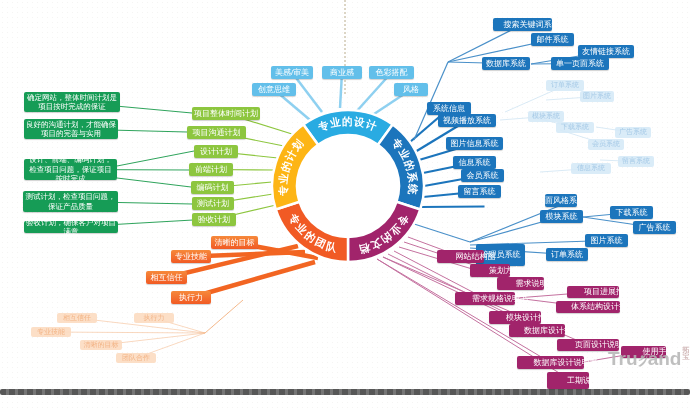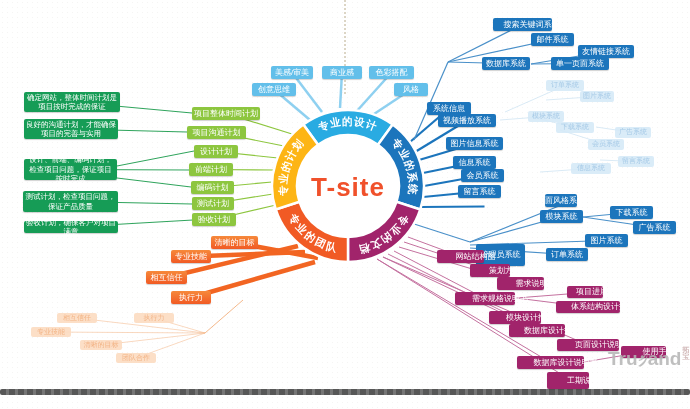--- a/index.html
+++ b/index.html
@@ -149,21 +149,21 @@
       <div class="node system" style="left: 545px; top: 194px; width: 32px; height: 13px;">界面风格系统</div>
       <div class="node system" style="left: 540px; top: 210px; width: 43px; height: 13px;">模块系统</div>
       <div class="node system" style="left: 610px; top: 206px; width: 43px; height: 13px;">下载系统</div>
       <div class="node system" style="left: 633px; top: 221px; width: 43px; height: 13px;">广告系统</div>
       <div class="node system" style="left: 585px; top: 234px; width: 43px; height: 13px;">图片系统</div>
       <div class="node system" style="left: 546px; top: 248px; width: 42px; height: 13px;">订单系统</div>
       <div class="node docs" style="left: 437px; top: 250px; width: 47px; height: 13px;">网站结构图</div>
       <div class="node docs" style="left: 470px; top: 264px; width: 40px; height: 13px;">策划方案</div>
       <div class="node docs" style="left: 497px; top: 277px; width: 47px; height: 13px;">需求说明书</div>
       <div class="node docs" style="left: 455px; top: 292px; width: 60px; height: 13px;">需求规格说明书</div>
-      <div class="node docs" style="left: 567px; top: 286px; width: 36px; height: 12px;">项目进展报告</div>
+      <div class="node docs" style="left: 567px; top: 286px; width: 52px; height: 12px;">项目进展报告</div>
       <div class="node docs" style="left: 556px; top: 301px; width: 64px; height: 12px;">体系结构设计报告</div>
       <div class="node docs" style="left: 489px; top: 311px; width: 52px; height: 13px;">模块设计报告</div>
       <div class="node docs" style="left: 509px; top: 324px; width: 56px; height: 13px;">数据库设计报告</div>
       <div class="node docs" style="left: 557px; top: 339px; width: 62px; height: 12px;">页面设计说明书</div>
       <div class="node docs" style="left: 517px; top: 356px; width: 67px; height: 13px;">数据库设计说明书</div>
       <div class="node docs" style="left: 547px; top: 372px; width: 42px; height: 17px;">工期说明</div>
       <div class="node docs" style="left: 621px; top: 346px; width: 45px; height: 12px;">使用手册</div>
       <div class="node team" style="left: 211px; top: 236px; width: 47px; height: 13px;">清晰的目标</div>
       <div class="node team" style="left: 171px; top: 250px; width: 40px; height: 13px;">专业技能</div>
       <div class="node team" style="left: 146px; top: 271px; width: 41px; height: 13px;">相互信任</div>
@@ -187,21 +187,20 @@
       <div class="node fblue" style="left: 615px; top: 127px; width: 36px; height: 11px;">广告系统</div>
       <div class="node fblue" style="left: 588px; top: 139px; width: 36px; height: 11px;">会员系统</div>
       <div class="node fblue" style="left: 618px; top: 156px; width: 36px; height: 11px;">留言系统</div>
       <div class="node fblue" style="left: 571px; top: 163px; width: 40px; height: 11px;">信息系统</div>
       <div class="node forange" style="left: 57px; top: 313px; width: 40px; height: 10px;">相互信任</div>
       <div class="node forange" style="left: 134px; top: 313px; width: 40px; height: 10px;">执行力</div>
       <div class="node forange" style="left: 31px; top: 327px; width: 40px; height: 10px;">专业技能</div>
       <div class="node forange" style="left: 80px; top: 340px; width: 42px; height: 10px;">清晰的目标</div>
       <div class="node forange" style="left: 116px; top: 353px; width: 40px; height: 10px;">团队合作</div>
     </div>
-  <div class="center-title">T-site</div>
   <div class="bottom-edge"></div>
   <div class="watermark">
     <span>Tru</span>
     <svg width="18" height="22" viewBox="0 0 20 24">
       <path d="M3 22 C9 18 15 12 16 4 C17 12 13 19 6 23 Z" fill="#b5b5b5"></path>
       <circle cx="9" cy="9" r="2.4" fill="#b5b5b5"></circle>
       <path d="M4 14 C8 13 12 10 13 6" stroke="#b5b5b5" stroke-width="1.6" fill="none"></path>
     </svg>
     <span>and</span>
     <span class="sub">拓宝</span>

